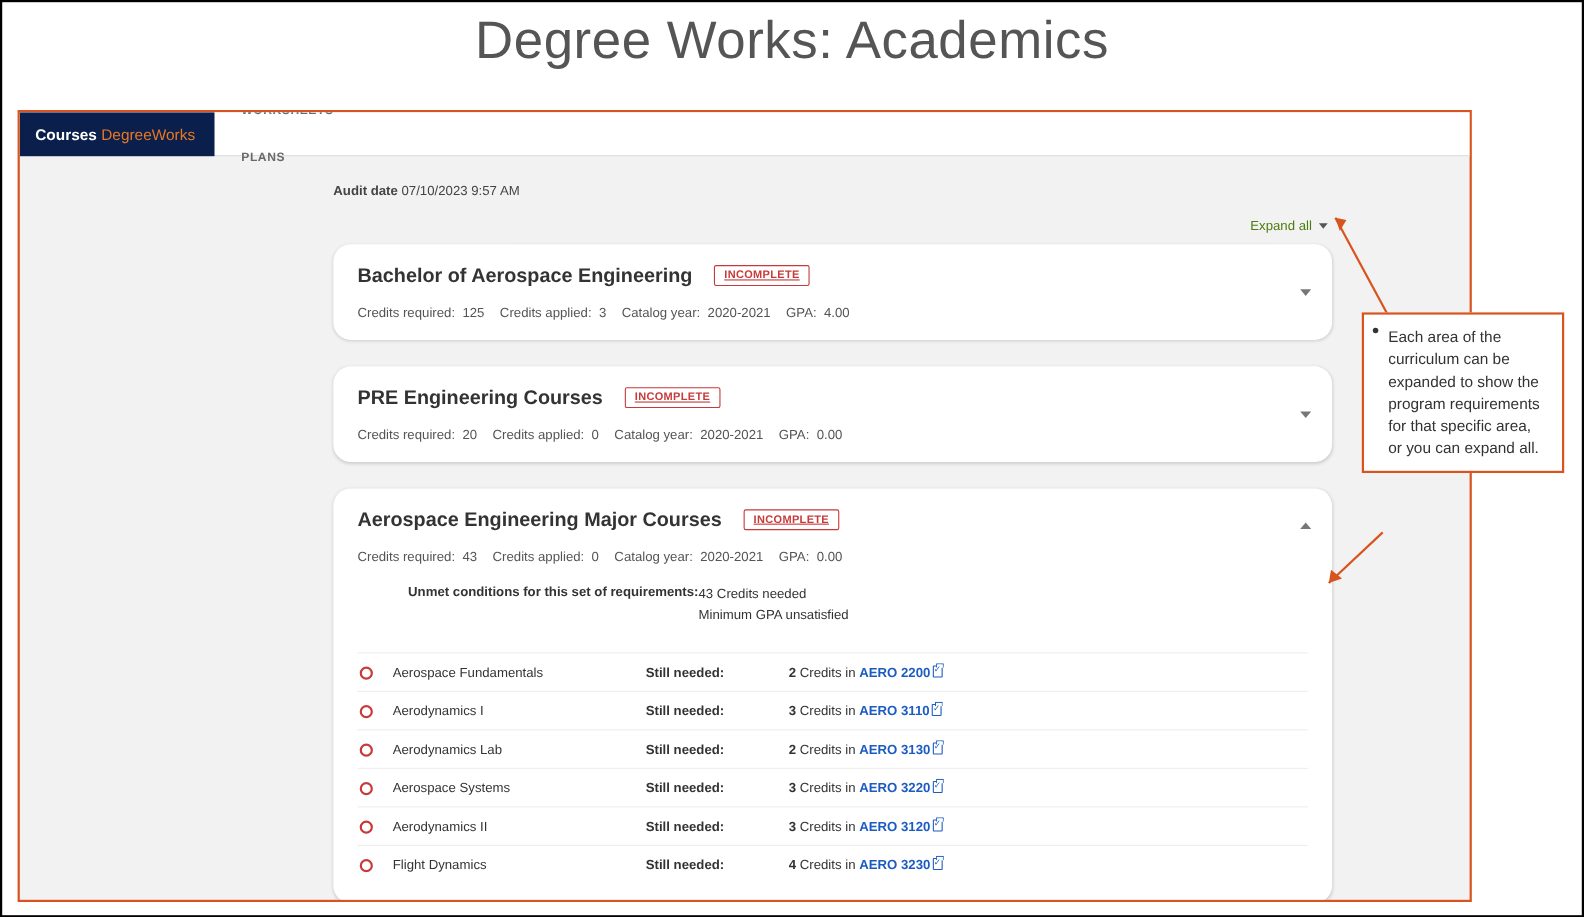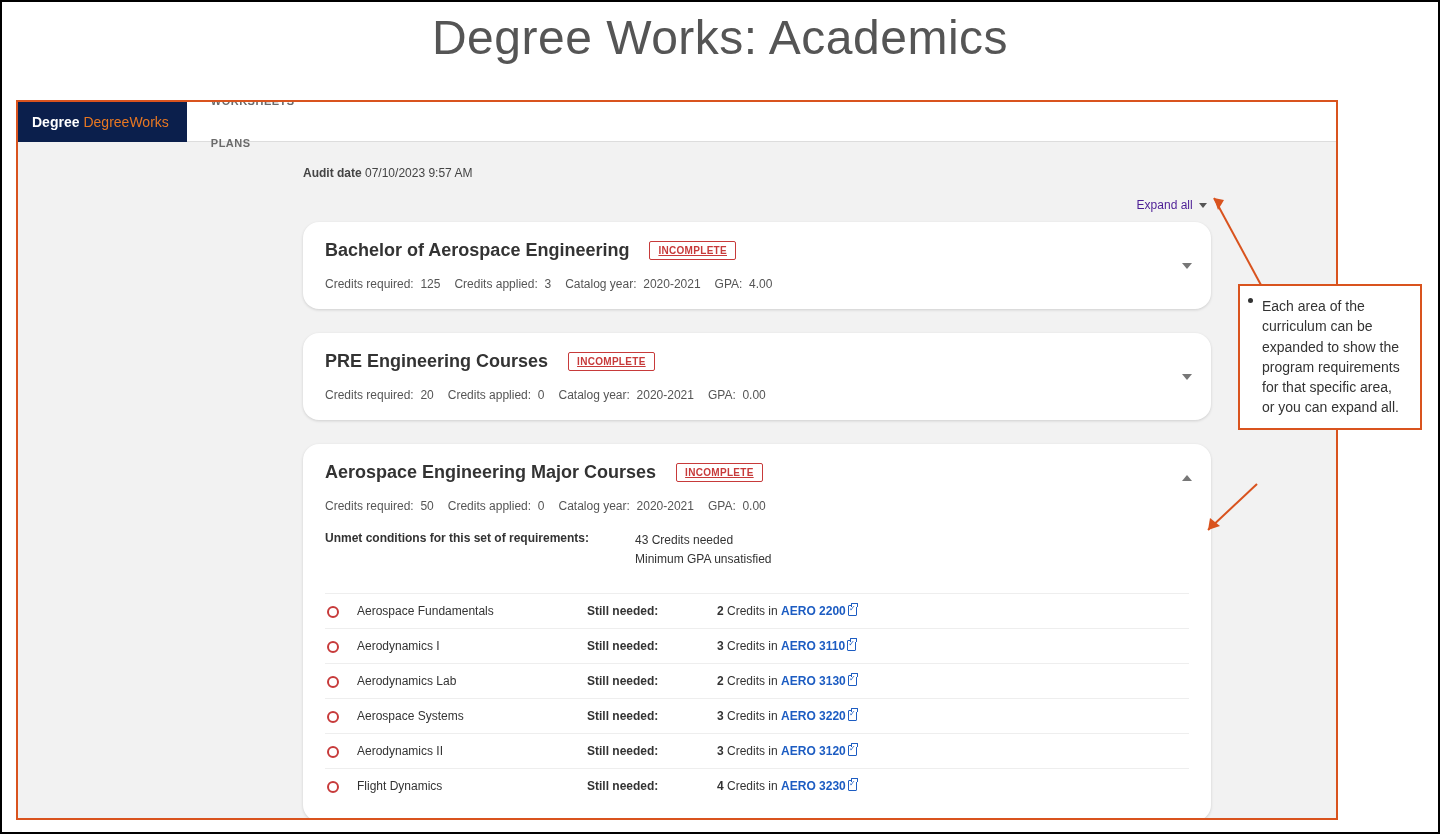--- a/index.html
+++ b/index.html
@@ -87,21 +87,21 @@
     color: #444;
   }
   .audit-line .label { font-weight: 700; }
 
   .expand-row {
     text-align: right;
     font-size: 12px;
     margin-bottom: 10px;
     padding-right: 4px;
   }
-  .expand-link { color: #4c1d95; cursor: pointer; }
+  .expand-link { color: #4d7c0f; cursor: pointer; }
   .expand-link::after { content: " "; }
   .chev-down::before { content: ""; display:inline-block; width:0;height:0;border-left:4px solid transparent;border-right:4px solid transparent;border-top:5px solid #555; margin-left:3px; position:relative; top:-1px;}
 
   .card {
     background: #fff;
     border-radius: 16px;
     box-shadow: 0 1px 3px rgba(0,0,0,.15);
     padding: 18px 22px 18px 22px;
     margin-bottom: 24px;
     position: relative;
@@ -148,21 +148,21 @@
     color: #555;
     display:flex; gap: 14px;
   }
   .meta-row .pair { white-space:nowrap; }
 
   .unmet-row {
     display:flex;
     margin-top: 18px;
     font-size: 12px;
   }
-  .unmet-label { font-weight:700; width: 310px; }
+  .unmet-label { font-weight:700; width: 310px; text-align: right; }
   .unmet-msgs { line-height: 1.6; }
 
   .course-list { margin-top: 24px; }
   .course-row {
     display:flex;
     align-items:flex-end;
     border-top: 1px solid #eee;
     padding: 10px 0;
     font-size: 12px;
   }
@@ -226,21 +226,21 @@
 <body>
 
 <div class="slide-frame">
 
   <div class="slide-title">Degree Works: Academics</div>
 
   <div class="shot-frame">
 
     <div class="app-header">
       <div class="logo-block">
-        <span class="bold">Degree</span>
+        <span class="bold">Courses</span>
         <span class="orange">DegreeWorks</span>
       </div>
       <div class="nav-links">
         <span class="nav-link">WORKSHEETS</span>
         <span class="nav-link">PLANS</span>
       </div>
     </div>
 
     <div class="content-area">
       <div class="column">
@@ -282,21 +282,21 @@
           </div>
         </div>
 
         <div class="card major">
           <div class="card-title-row">
             <span class="card-title">Aerospace Engineering Major Courses</span>
             <span class="badge-incomplete">INCOMPLETE</span>
           </div>
           <div class="card-expander up"></div>
           <div class="meta-row">
-            <span class="pair"><span>Credits required:</span>&nbsp;&nbsp;<span>50</span></span>
+            <span class="pair"><span>Credits required:</span>&nbsp;&nbsp;<span>43</span></span>
             <span class="pair"><span>Credits applied:</span>&nbsp;&nbsp;<span>0</span></span>
             <span class="pair"><span>Catalog year:</span>&nbsp;&nbsp;<span>2020-2021</span></span>
             <span class="pair"><span>GPA:</span>&nbsp;&nbsp;<span>0.00</span></span>
           </div>
 
           <div class="unmet-row">
             <div class="unmet-label">Unmet conditions for this set of requirements:</div>
             <div class="unmet-msgs">
               <div>43 Credits needed</div>
               <div>Minimum GPA unsatisfied</div>

